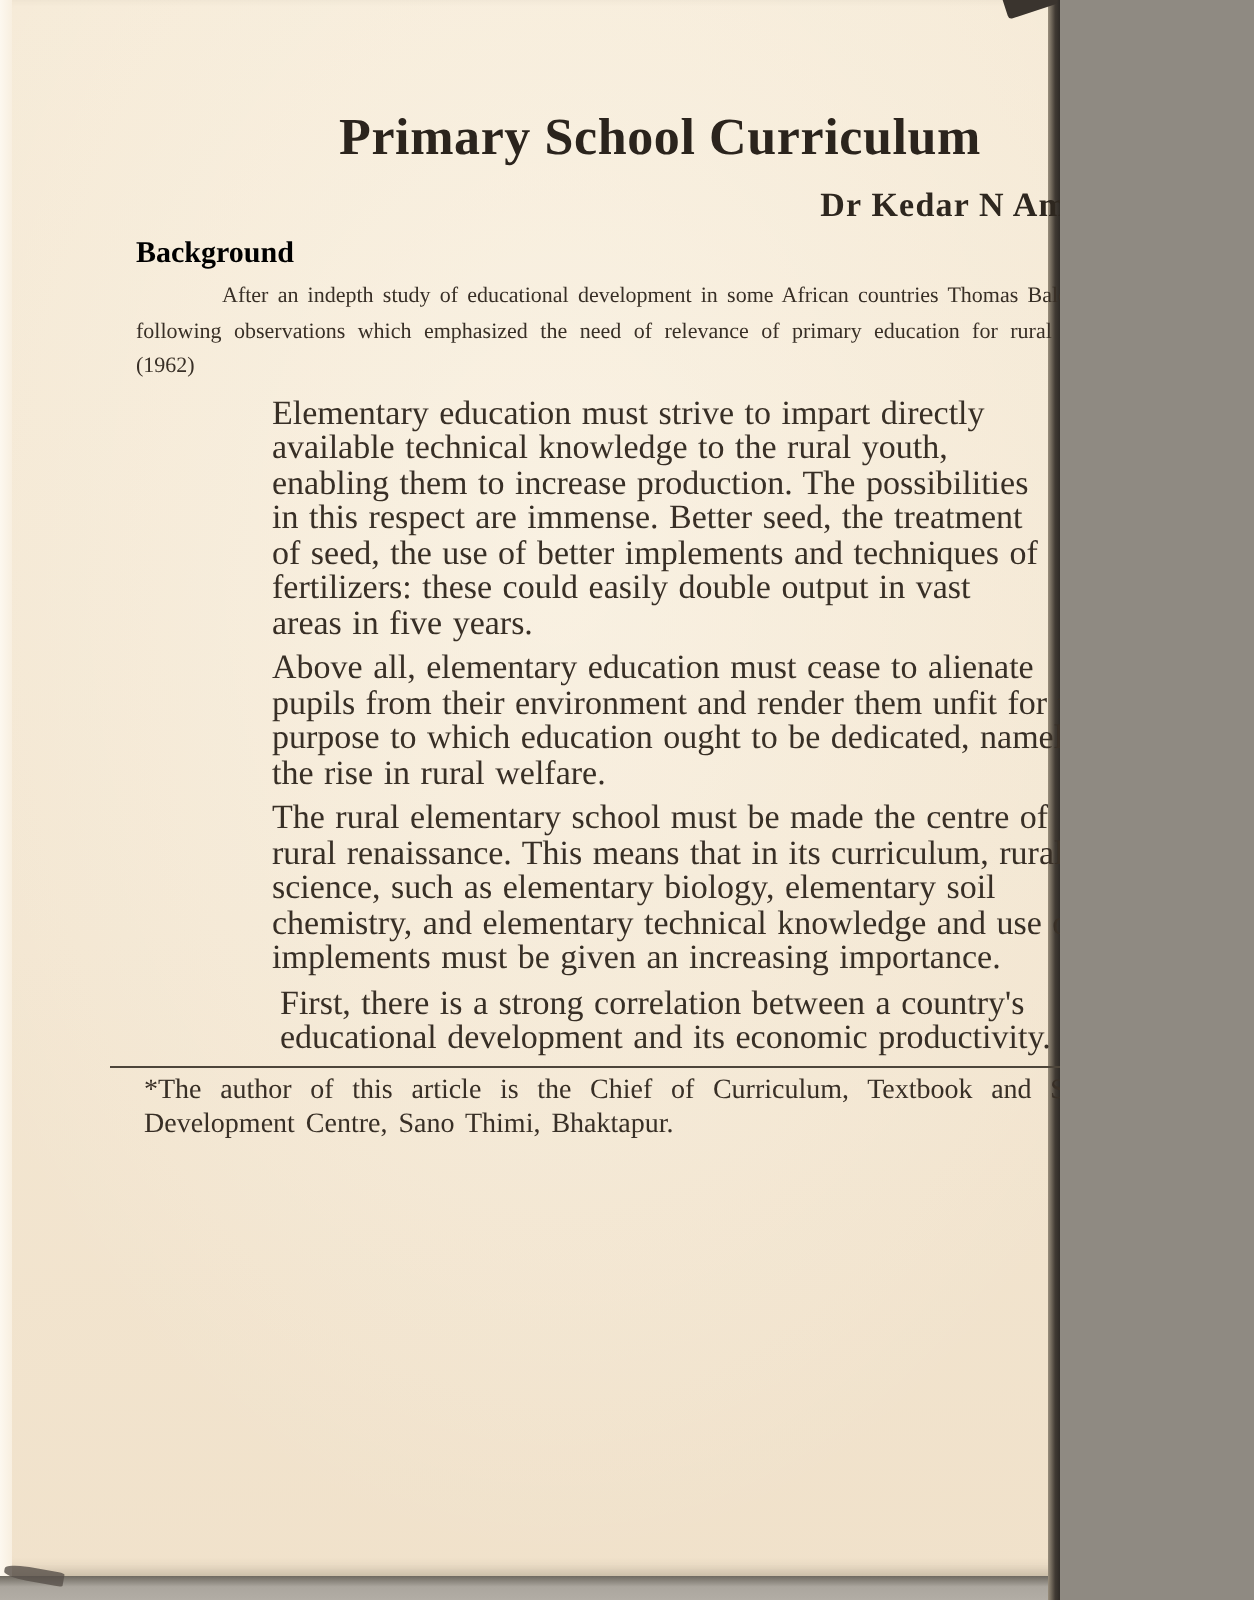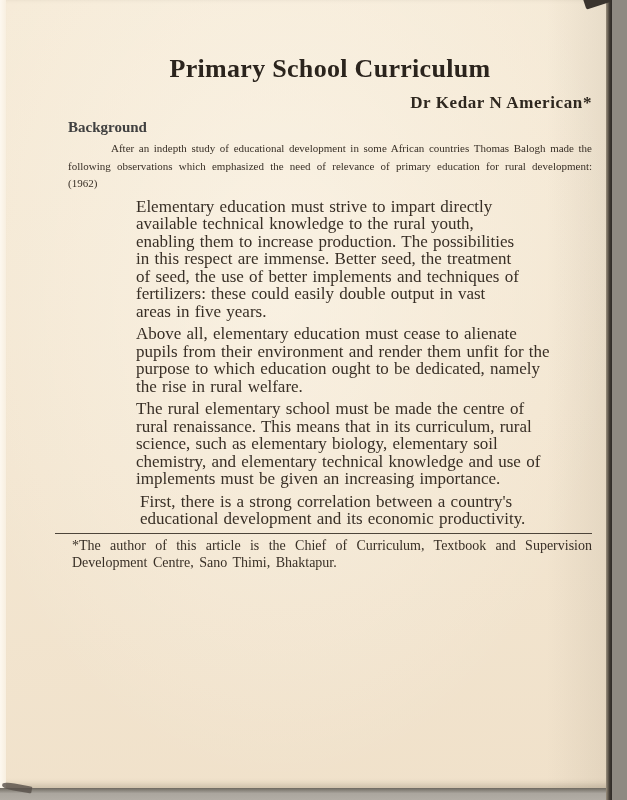--- a/index.html
+++ b/index.html
@@ -3,21 +3,21 @@
 <meta charset="utf-8">
 <style>
   html, body {
     margin: 0;
     padding: 0;
     background: #8f8a82;
     font-family: "Liberation Serif", "DejaVu Serif", serif;
   }
   .scan {
     position: relative;
-    width: 612px;
+    width: 530px;
     height: 800px;
     overflow: hidden;
     background: #a9a49c;
   }
   .paper {
     position: absolute;
     left: 0; top: 0;
     width: 621px;
     height: 788px;
     background:
@@ -79,21 +79,21 @@
     font-size: 17px;
     line-height: 21px;
     letter-spacing: 0.6px;
     color: #2e271f;
   }
   .heading {
     margin-top: 5px;
     font-weight: 700;
     font-size: 15px;
     line-height: 19px;
-    color: #404040;
+    color: #000000;
   }
   .para {
     margin: 3px 0 0 0;
     font-size: 11px;
     line-height: 17.5px;
     text-align: justify;
     word-spacing: 1.5px;
   }
   .para.indent { text-indent: 43px; }
   .para.first { margin-top: 3px; }

